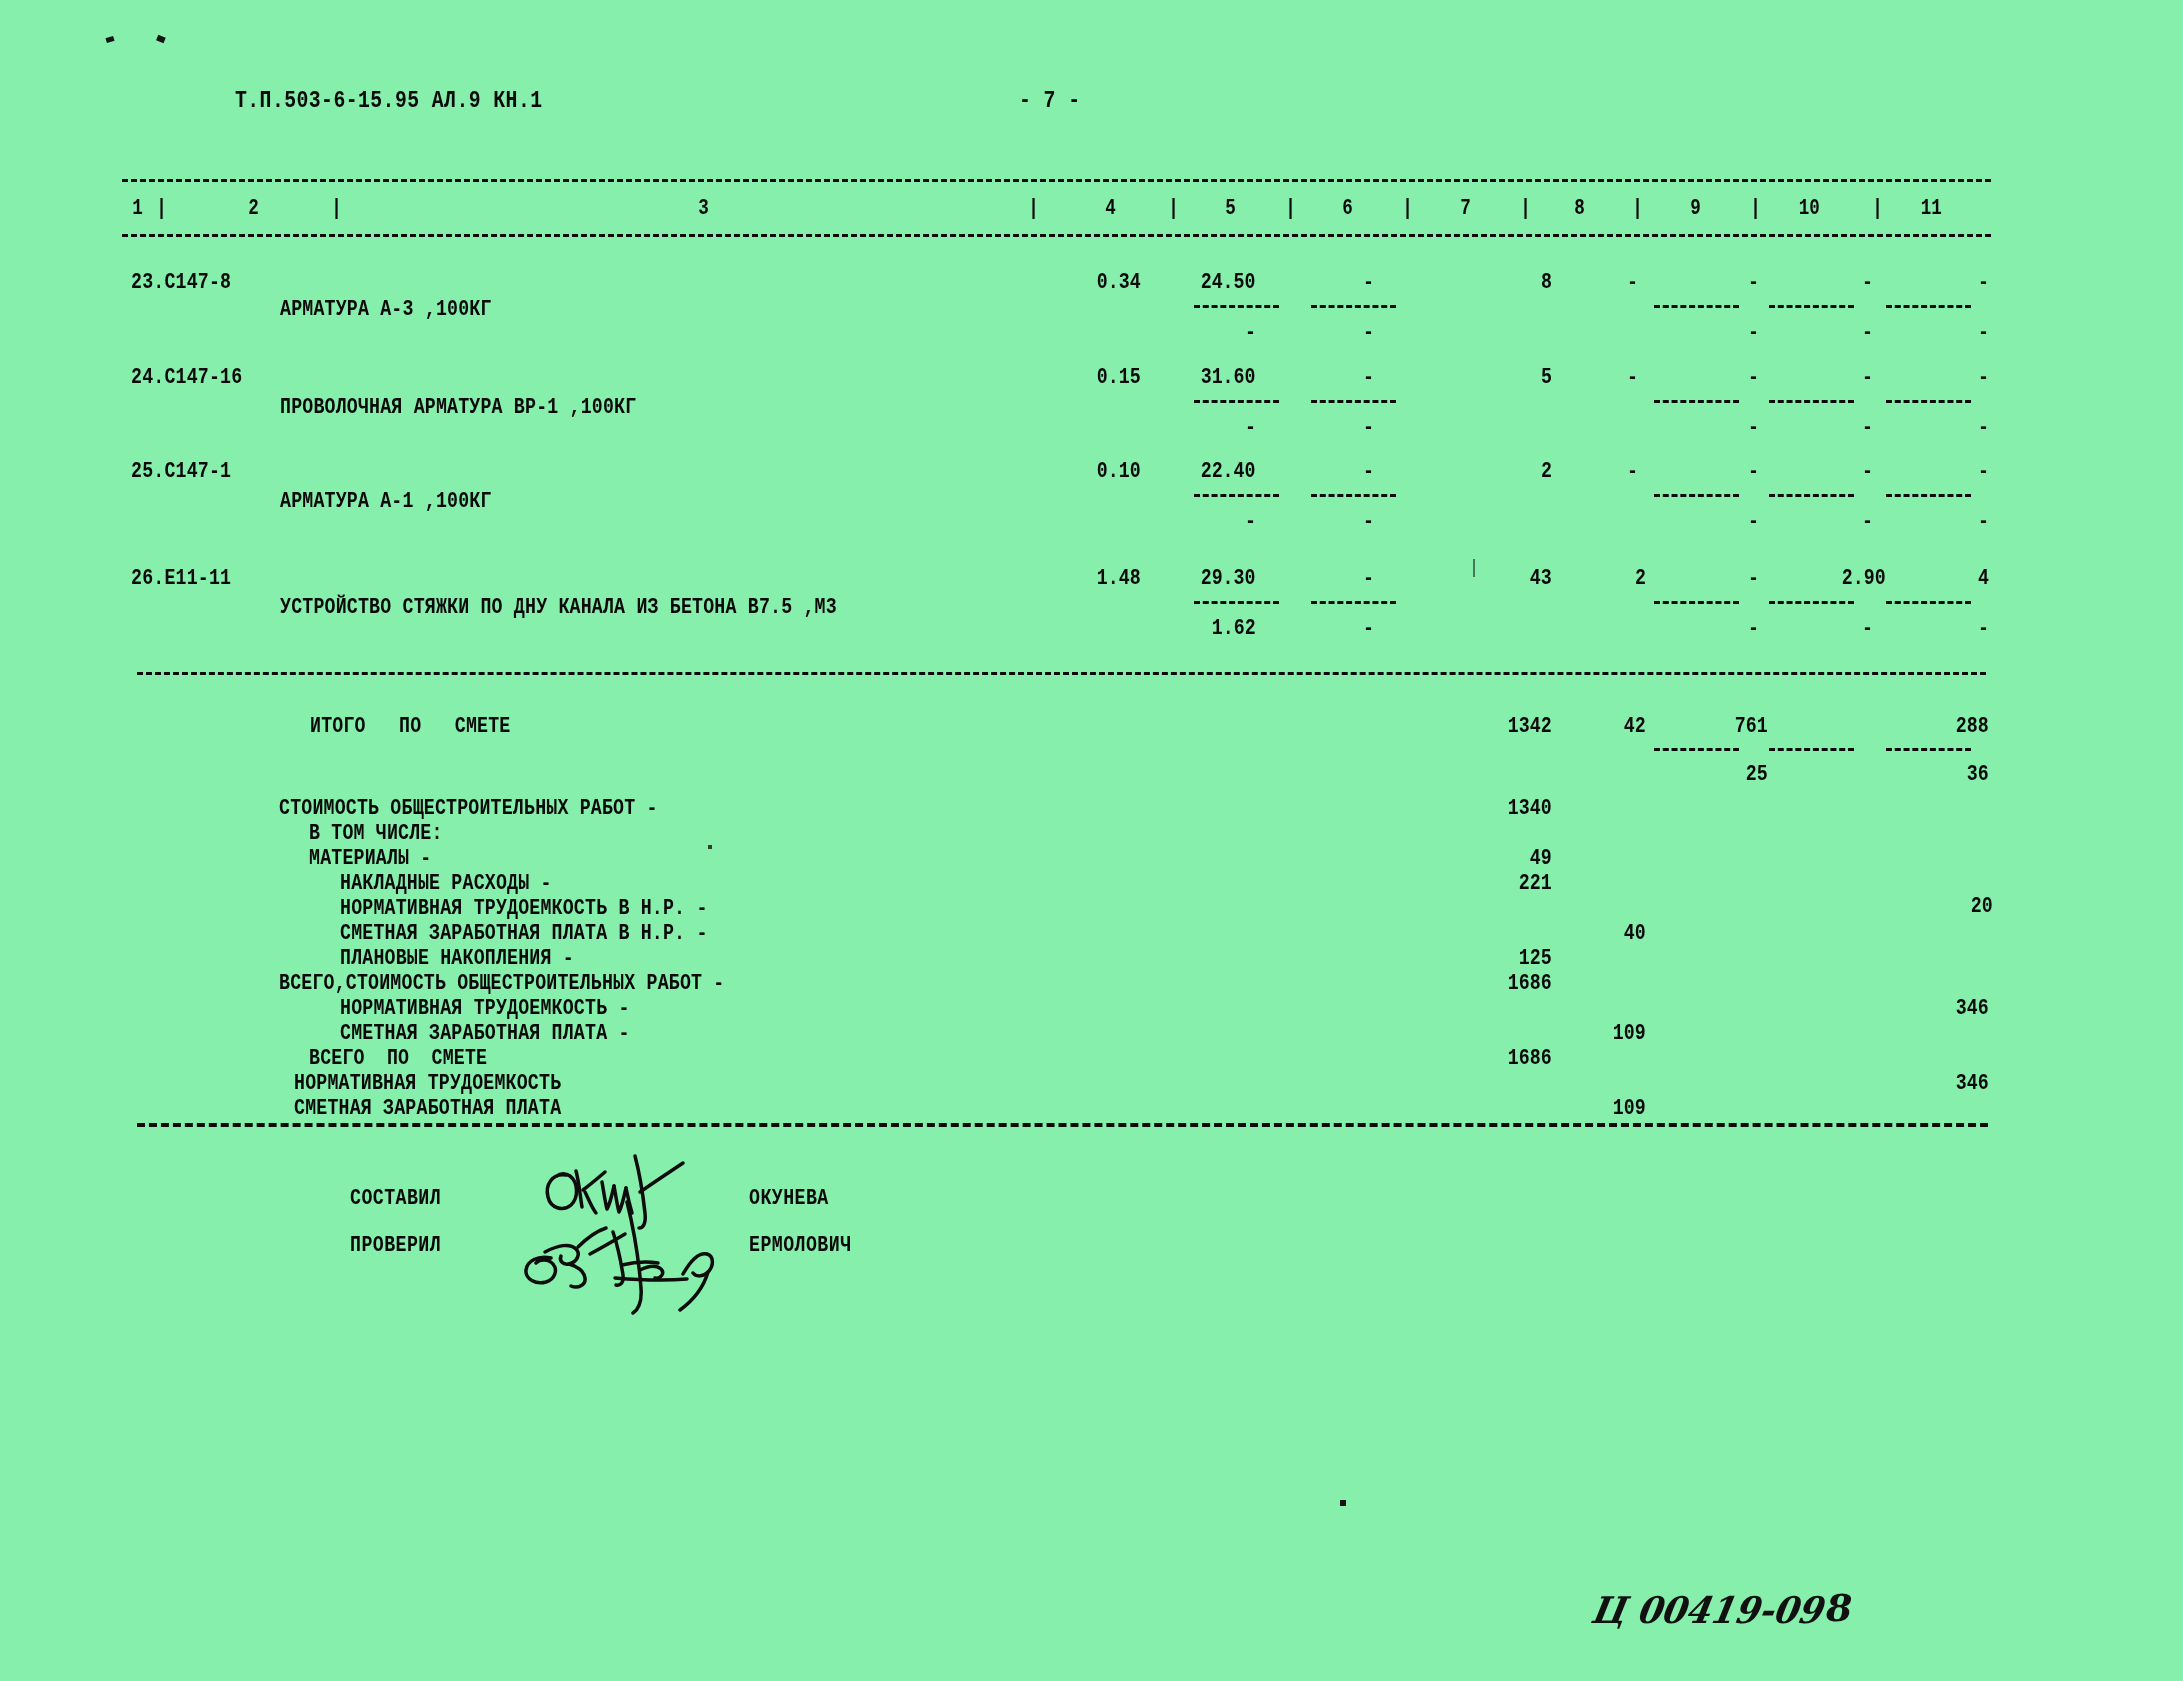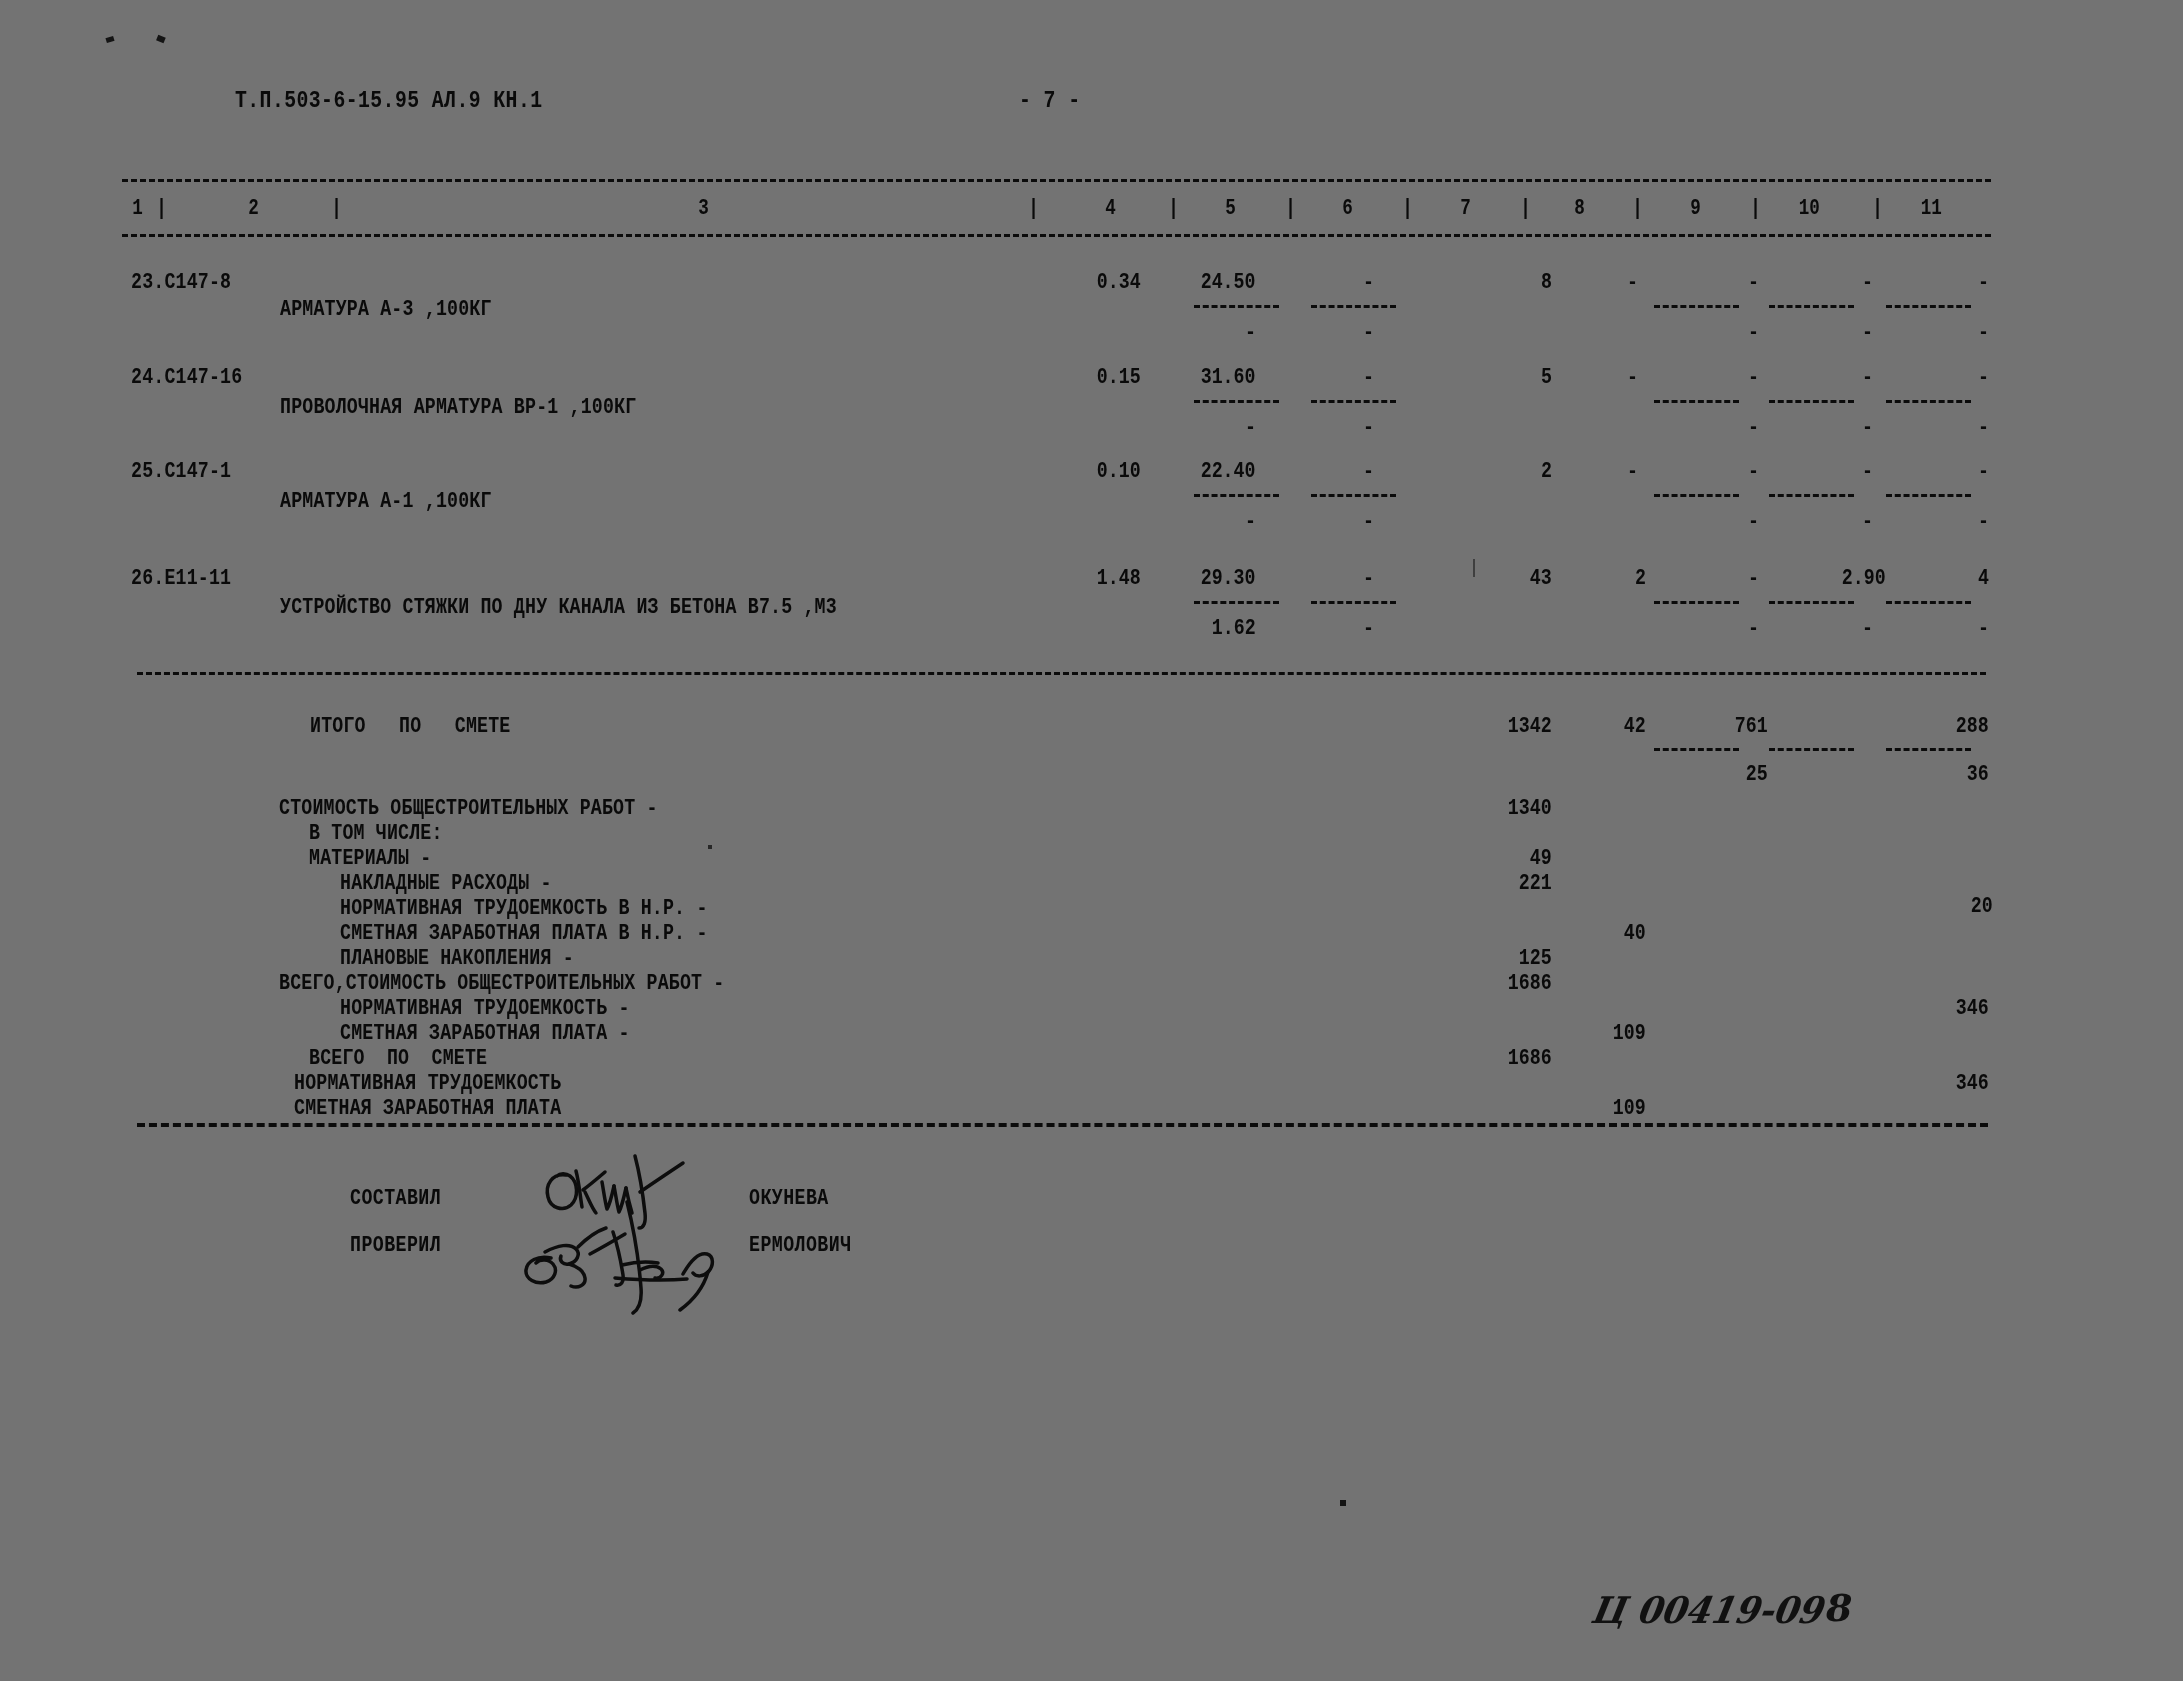--- a/index.html
+++ b/index.html
@@ -12,21 +12,21 @@
     height: 1682px;
     position: relative;
     font-family: "Liberation Sans", sans-serif;
     color: #000000;
     overflow: hidden;
   }
   
   #page {
     position: absolute;
     inset: 0;
-    background: #737373;
+    background: #86efac;
   }
 
   
   .tw {
     position: absolute;
     font-family: "Liberation Mono", "DejaVu Sans Mono", monospace;
     font-weight: 700;
     color: #0a0a0a;
     white-space: pre;
     letter-spacing: 0.5px;

